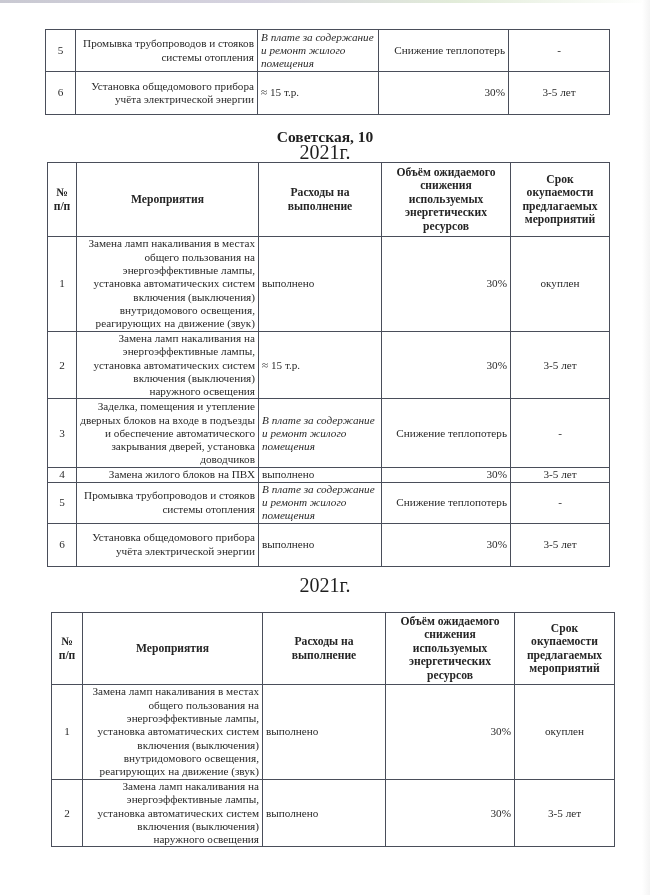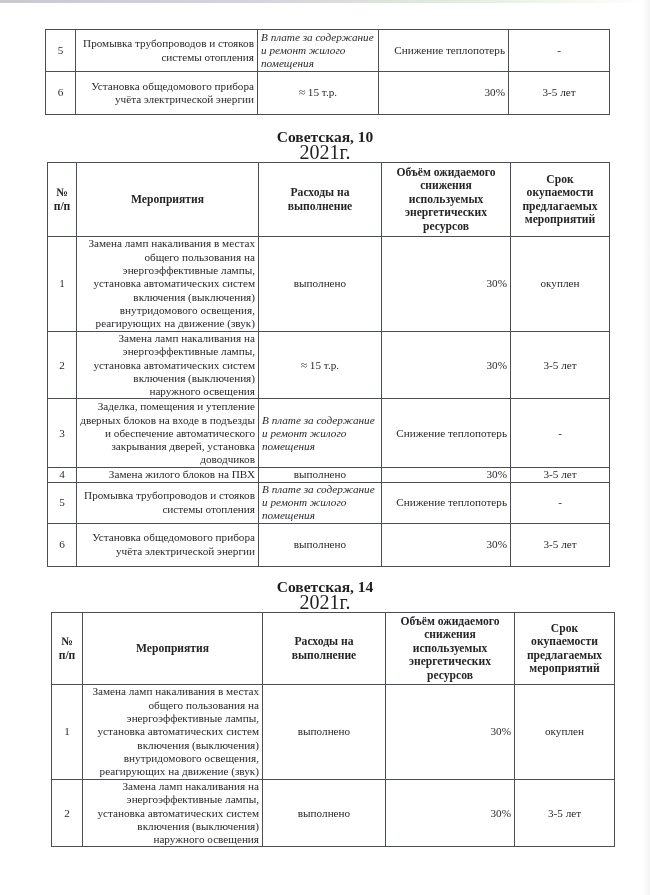--- a/index.html
+++ b/index.html
@@ -42,21 +42,21 @@
     }
     .tbl th {
       font-weight: bold;
       text-align: center;
       font-size: 11.6px;
       line-height: 13.5px;
       color: #252525;
     }
     .c-num { text-align: center; }
     .c-act { text-align: right; }
-    .c-cost { text-align: center; }
+    .c-cost { }
     .c-cost.left { text-align: left; font-style: italic; }
     .c-vol { text-align: right; }
     .c-pay { text-align: center; }
     .heading {
       position: absolute;
       left: 0;
       width: 650px;
       text-align: center;
       font-family: "Liberation Serif", "DejaVu Serif", serif;
       color: #1f1f1f;
@@ -165,21 +165,20 @@
     <td class="c-num">6</td>
     <td class="c-act">Установка общедомового прибора учёта электрической энергии</td>
     <td class="c-cost">выполнено</td>
     <td class="c-vol">30%</td>
     <td class="c-pay">3-5 лет</td>
   </tr>
 </tbody>
   </table>
 
 <div class="heading" style="top:578px;">
-  <span class="addr">Советская, 14</span>
   <span class="year">2021г.</span>
 </div>
 
 <table class="tbl" style="left:51px; top:612px; width:563px;">
   <colgroup>
     <col style="width:31px">
       <col style="width:180px">
       <col style="width:123px">
       <col style="width:129px">
       <col style="width:100px">

